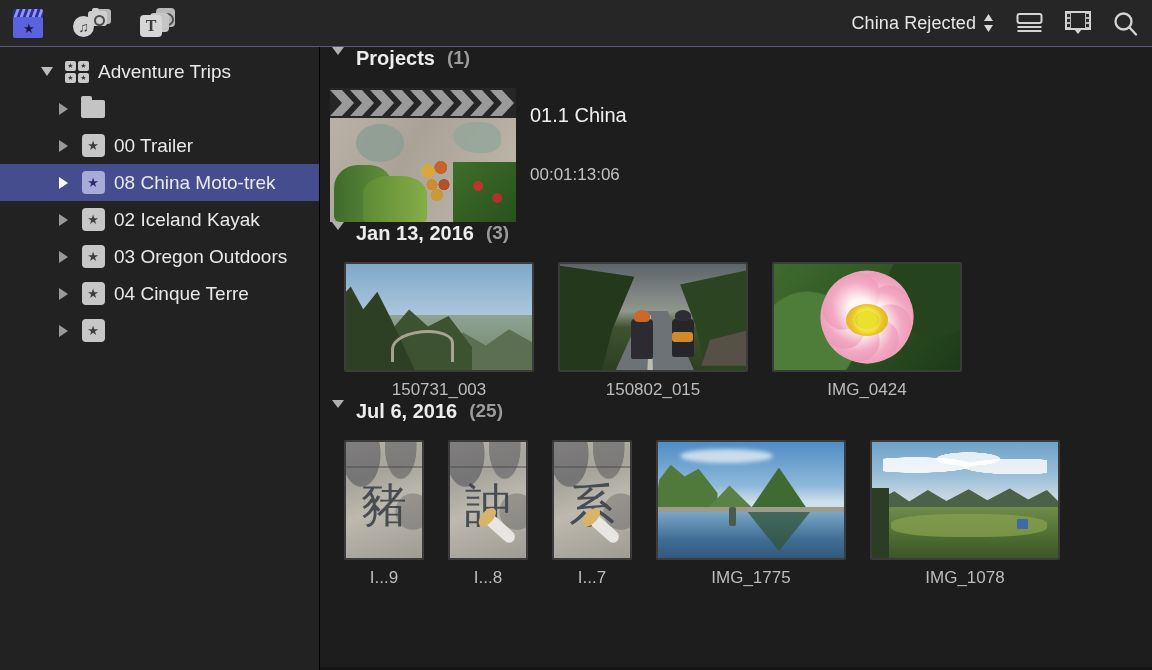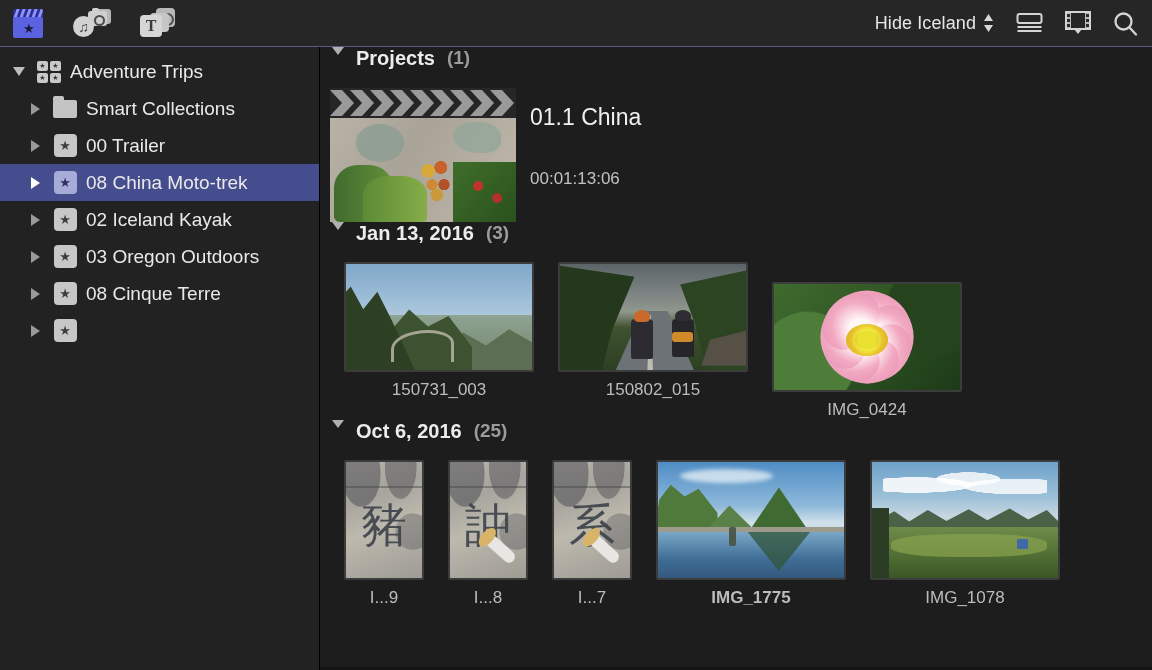--- a/index.html
+++ b/index.html
@@ -99,21 +99,21 @@
   
   .body-row { flex: 1 1 auto; display: flex; min-height: 0; }
 
   
   .sidebar {
     width: 320px; flex: 0 0 320px; background: #222222;
     border-right: 1px solid #000; padding-top: 6px; overflow: hidden;
   }
   .side-item {
     height: 37px; display: flex; align-items: center; color: #e9e9e9;
-    font-size: 19px; padding-right: 8px; cursor: default;
+    font-size: 19px; padding-right: 8px; cursor: default; padding-left: 28px;
   }
   .side-item.selected { background: #454d8e; }
   .side-item .disc {
     width: 26px; flex: 0 0 26px; display: flex; align-items: center; justify-content: center;
   }
   .tri-right {
     width: 0; height: 0; border-left: 9px solid #9a9a9a;
     border-top: 6px solid transparent; border-bottom: 6px solid transparent;
   }
   .side-item.selected .tri-right { border-left-color: #ffffff; }
@@ -156,25 +156,25 @@
 
   
   .project-row { display: flex; padding: 5px 0 0 10px; gap: 14px; }
   .proj-thumb { width: 186px; height: 134px; position: relative; }
   .filmstrip {
     height: 30px; width: 100%; overflow: hidden; display: flex; background: #262626;
   }
   .filmstrip svg { display: block; }
   .proj-img { width: 100%; height: 104px; position: relative; overflow: hidden; background: #7d7d72; }
   .proj-meta { padding-top: 16px; }
-  .proj-title { color: #f0f0f0; font-size: 23px; margin-bottom: 34px; }
+  .proj-title { color: #f0f0f0; font-size: 20px; margin-bottom: 34px; }
   .proj-date, .proj-dur { color: #c2c2c2; font-size: 17px; line-height: 27px; }
 
   
-  .clip-row { display: flex; align-items: flex-start; padding-left: 12px; gap: 0; }
+  .clip-row { display: flex; align-items: center; padding-left: 12px; gap: 0; }
   .clip { display: flex; flex-direction: column; align-items: center; }
   .clip .frame {
     border: 2px solid #3c3c3c; border-radius: 2px; overflow: hidden; position: relative;
     background: #333;
   }
   .clip .cap { color: #bcbcbc; font-size: 17px; margin-top: 8px; text-align: center; }
 
   
   .scene { position: absolute; inset: 0; }
   
@@ -301,21 +301,21 @@
           <div class="back2"></div>
           <div class="front">T</div>
         </div>
       </div>
     </div>
 
     <div class="tb-spacer"></div>
 
     <div class="tb-right">
       <div class="hide-rejected">
-        <span>Hide Iceland</span>
+        <span>China Rejected</span>
         <span class="stepper">
           <svg width="11" height="8" viewBox="0 0 11 8">
               <path d="M5.5 0 L10 7 L1 7 Z" fill="#d8d8d8"></path>
             </svg>
           <svg width="11" height="8" viewBox="0 0 11 8">
               <path d="M5.5 8 L1 1 L10 1 Z" fill="#d8d8d8"></path>
             </svg>
         </span>
       </div>
 
@@ -369,21 +369,20 @@
             </span>
             <span class="side-label">Adventure Trips</span>
           </div>
           <div class="side-item indent-1">
             <span class="disc">
               <span class="tri-right"></span>
             </span>
             <span class="gicon">
               <span class="ic-folder"></span>
             </span>
-            <span class="side-label">Smart Collections</span>
           </div>
           <div class="side-item indent-1">
             <span class="disc">
               <span class="tri-right"></span>
             </span>
             <span class="gicon">
               <span class="ic-star">★</span>
             </span>
             <span class="side-label">00 Trailer</span>
           </div>
@@ -414,21 +413,21 @@
             </span>
             <span class="side-label">03 Oregon Outdoors</span>
           </div>
           <div class="side-item indent-1">
             <span class="disc">
               <span class="tri-right"></span>
             </span>
             <span class="gicon">
               <span class="ic-star">★</span>
             </span>
-            <span class="side-label">08 Cinque Terre</span>
+            <span class="side-label">04 Cinque Terre</span>
           </div>
           <div class="side-item indent-1">
             <span class="disc">
               <span class="tri-right"></span>
             </span>
             <span class="gicon">
               <span class="ic-star">★</span>
             </span>
           </div>
         </div>
@@ -511,41 +510,41 @@
                   <div class="line"></div>
                   <div class="lf"></div>
                   <div class="rf"></div>
                   <div class="wall"></div>
                   <div class="m1"></div>
                   <div class="m2"></div>
                 </div>
               </div>
               <div class="cap">150802_015</div>
             </div>
-            <div class="clip" style="width: 214px; margin-top: 20px;">
+            <div class="clip" style="width: 214px;">
               <div class="frame" style="width: 190px; height: 110px;">
                 <div class="scene s-lotus">
                   <div class="leaf"></div>
                   <div class="pet" style="transform:translate(-50%,-100%) rotate(0deg)"></div>
                   <div class="pet" style="transform:translate(-50%,-100%) rotate(45deg)"></div>
                   <div class="pet" style="transform:translate(-50%,-100%) rotate(90deg)"></div>
                   <div class="pet" style="transform:translate(-50%,-100%) rotate(135deg)"></div>
                   <div class="pet" style="transform:translate(-50%,-100%) rotate(180deg)"></div>
                   <div class="pet" style="transform:translate(-50%,-100%) rotate(225deg)"></div>
                   <div class="pet" style="transform:translate(-50%,-100%) rotate(270deg)"></div>
                   <div class="pet" style="transform:translate(-50%,-100%) rotate(315deg)"></div>
                   <div class="core"></div>
                 </div>
               </div>
               <div class="cap">IMG_0424</div>
             </div>
           </div>
           <div class="group-head">
             <span class="arrow"></span>
-            <span>Oct 6, 2016</span>
+            <span>Jul 6, 2016</span>
             <span class="count">(25)</span>
           </div>
           <div class="clip-row" style="padding-top: 4px;">
             <div class="clip" style="width: 104px;">
               <div class="frame" style="width: 80px; height: 120px;">
                 <div class="scene s-cal">
                   <div class="shadow"></div>
                   <div class="seam"></div>
                   <div class="glyph">豬</div>
                 </div>
@@ -567,21 +566,21 @@
               <div class="frame" style="width: 80px; height: 120px;">
                 <div class="scene s-cal">
                   <div class="shadow"></div>
                   <div class="seam"></div>
                   <div class="glyph">系</div>
                   <div class="brush"></div>
                 </div>
               </div>
               <div class="cap">I...7</div>
             </div>
-            <div class="clip" style="width: 214px; font-weight: bold;">
+            <div class="clip" style="width: 214px;">
               <div class="frame" style="width: 190px; height: 120px;">
                 <div class="scene s-karst">
                   <div class="sky"></div>
                   <div class="cl"></div>
                   <div class="p1"></div>
                   <div class="p2"></div>
                   <div class="p3"></div>
                   <div class="band"></div>
                   <div class="water"></div>
                   <div class="refl"></div>

